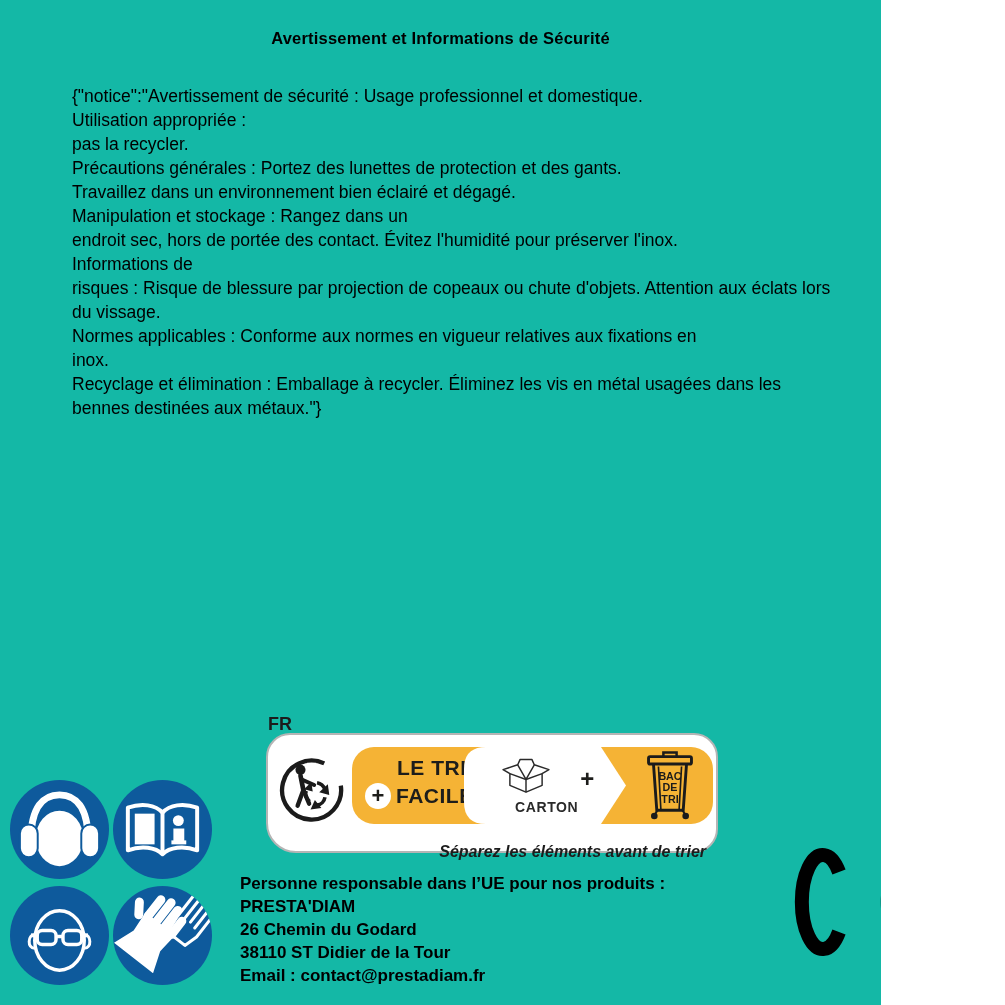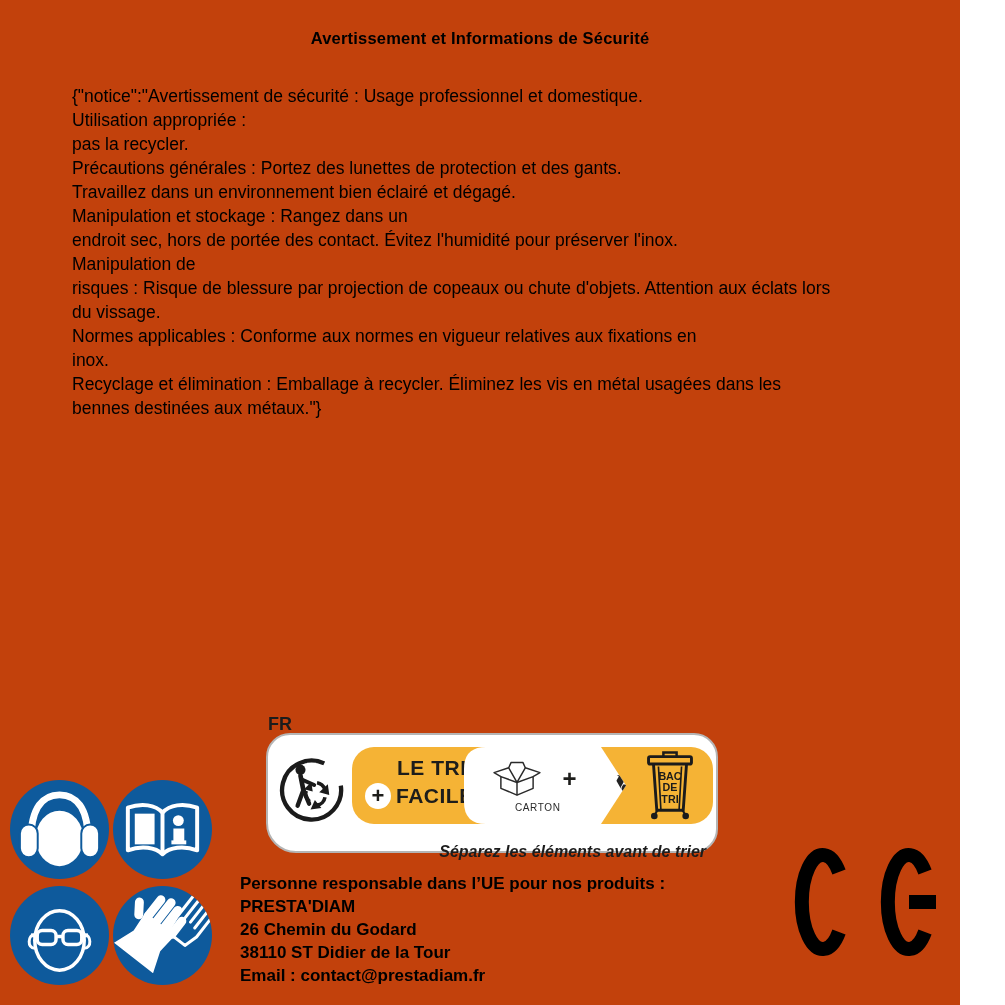--- a/index.html
+++ b/index.html
@@ -1,17 +1,17 @@
 <!DOCTYPE html>
 <html><head>
 <meta charset="utf-8">
 <style>
   * { margin:0; padding:0; box-sizing:border-box; }
   body { background:#fff; font-family:"Liberation Sans", sans-serif; }
-  .page { position:relative; width:960px; height:1005px; background:#c2410c; overflow:hidden; color:#000; }
+  .page { position:relative; width:881px; height:1005px; background:#14b8a6; overflow:hidden; color:#000; }
 
   .title { position:absolute; top:29px; left:0; width:100%; text-align:center;
            font-size:16.5px; font-weight:bold; letter-spacing:0.2px; }
 
   .notice { position:absolute; left:72px; top:84px; width:890px;
             font-size:17.5px; line-height:24px; color:#000; }
   .notice div { height:24px; white-space:nowrap; }
 
   
   .safety-icons { position:absolute; left:10px; top:780px; display:grid;
@@ -29,21 +29,21 @@
   .letri { position:absolute; left:13px; top:9px; color:#1d1d1b; }
   .letri .l1 { font-size:21px; font-weight:800; letter-spacing:0.5px;margin-left:32px; }
   .letri .l2 { display:flex; align-items:center; margin-top:3px; }
   .plus-badge { width:26px; height:26px; border-radius:50%; background:#fff; color:#1d1d1b;
                 font-size:22px; font-weight:800; line-height:25px; text-align:center; margin-right:5px; }
   .letri .l2 .word { font-size:21px; font-weight:800; letter-spacing:0.5px; }
   .window { position:absolute; left:112px; top:0; width:162px; height:77px; background:#fff;
             clip-path: path("M22 0 H137 L162 38.5 L137 77 H22 Q0 77 0 55 V22 Q0 0 22 0 Z");
             display:flex; align-items:center; justify-content:flex-start; padding:2px 26px 2px 10px; }
   .comp { display:flex; flex-direction:column; align-items:center; }
-  .comp .lbl { font-size:10px; font-weight:normal; letter-spacing:0.6px; color:#2a2a2a; margin-top:1px;margin-left:41px; }
+  .comp .lbl { font-size:14px; font-weight:bold; letter-spacing:0.6px; color:#2a2a2a; margin-top:1px;margin-left:41px; }
   .carton-svg { width:54px; height:42px; }
   .recy { font-family:"DejaVu Sans", sans-serif; font-size:42px; line-height:42px; color:#222; }
   .joiner { font-size:24px; font-weight:800; color:#1d1d1b; margin:0 4px 14px 2px; }
   .bin-wrap { position:absolute; right:12px; top:3px; width:62px; height:71px; }
   .bin-wrap svg { width:100%; height:100%; }
   .bin-wrap text { font-family:"Liberation Sans", sans-serif; }
   .tagline { position:absolute; right:10px; top:92px; font-size:16px; font-style:italic;
              font-weight:700; color:#1c1c1c;margin-top:16px; }
 
   .responsible { position:absolute; left:240px; top:872px; width:520px; text-align:left;
@@ -60,21 +60,21 @@
   <div class="title">Avertissement et Informations de Sécurité</div>
 
   <div class="notice">
     <div>{"notice":"Avertissement de sécurité : Usage professionnel et domestique.</div>
     <div>Utilisation appropriée :</div>
     <div>pas la recycler.</div>
     <div>Précautions générales : Portez des lunettes de protection et des gants.</div>
     <div>Travaillez dans un environnement bien éclairé et dégagé.</div>
     <div>Manipulation et stockage : Rangez dans un</div>
     <div>endroit sec, hors de portée des contact. Évitez l'humidité pour préserver l'inox.</div>
-    <div>Manipulation de</div>
+    <div>Informations de</div>
     <div>risques : Risque de blessure par projection de copeaux ou chute d'objets. Attention aux éclats lors</div>
     <div>du vissage.</div>
     <div>Normes applicables : Conforme aux normes en vigueur relatives aux fixations en</div>
     <div>inox.</div>
     <div>Recyclage et élimination : Emballage à recycler. Éliminez les vis en métal usagées dans les</div>
     <div>bennes destinées aux métaux."}</div>
   </div>
 
   <div class="safety-icons">
     <div class="sicon">

